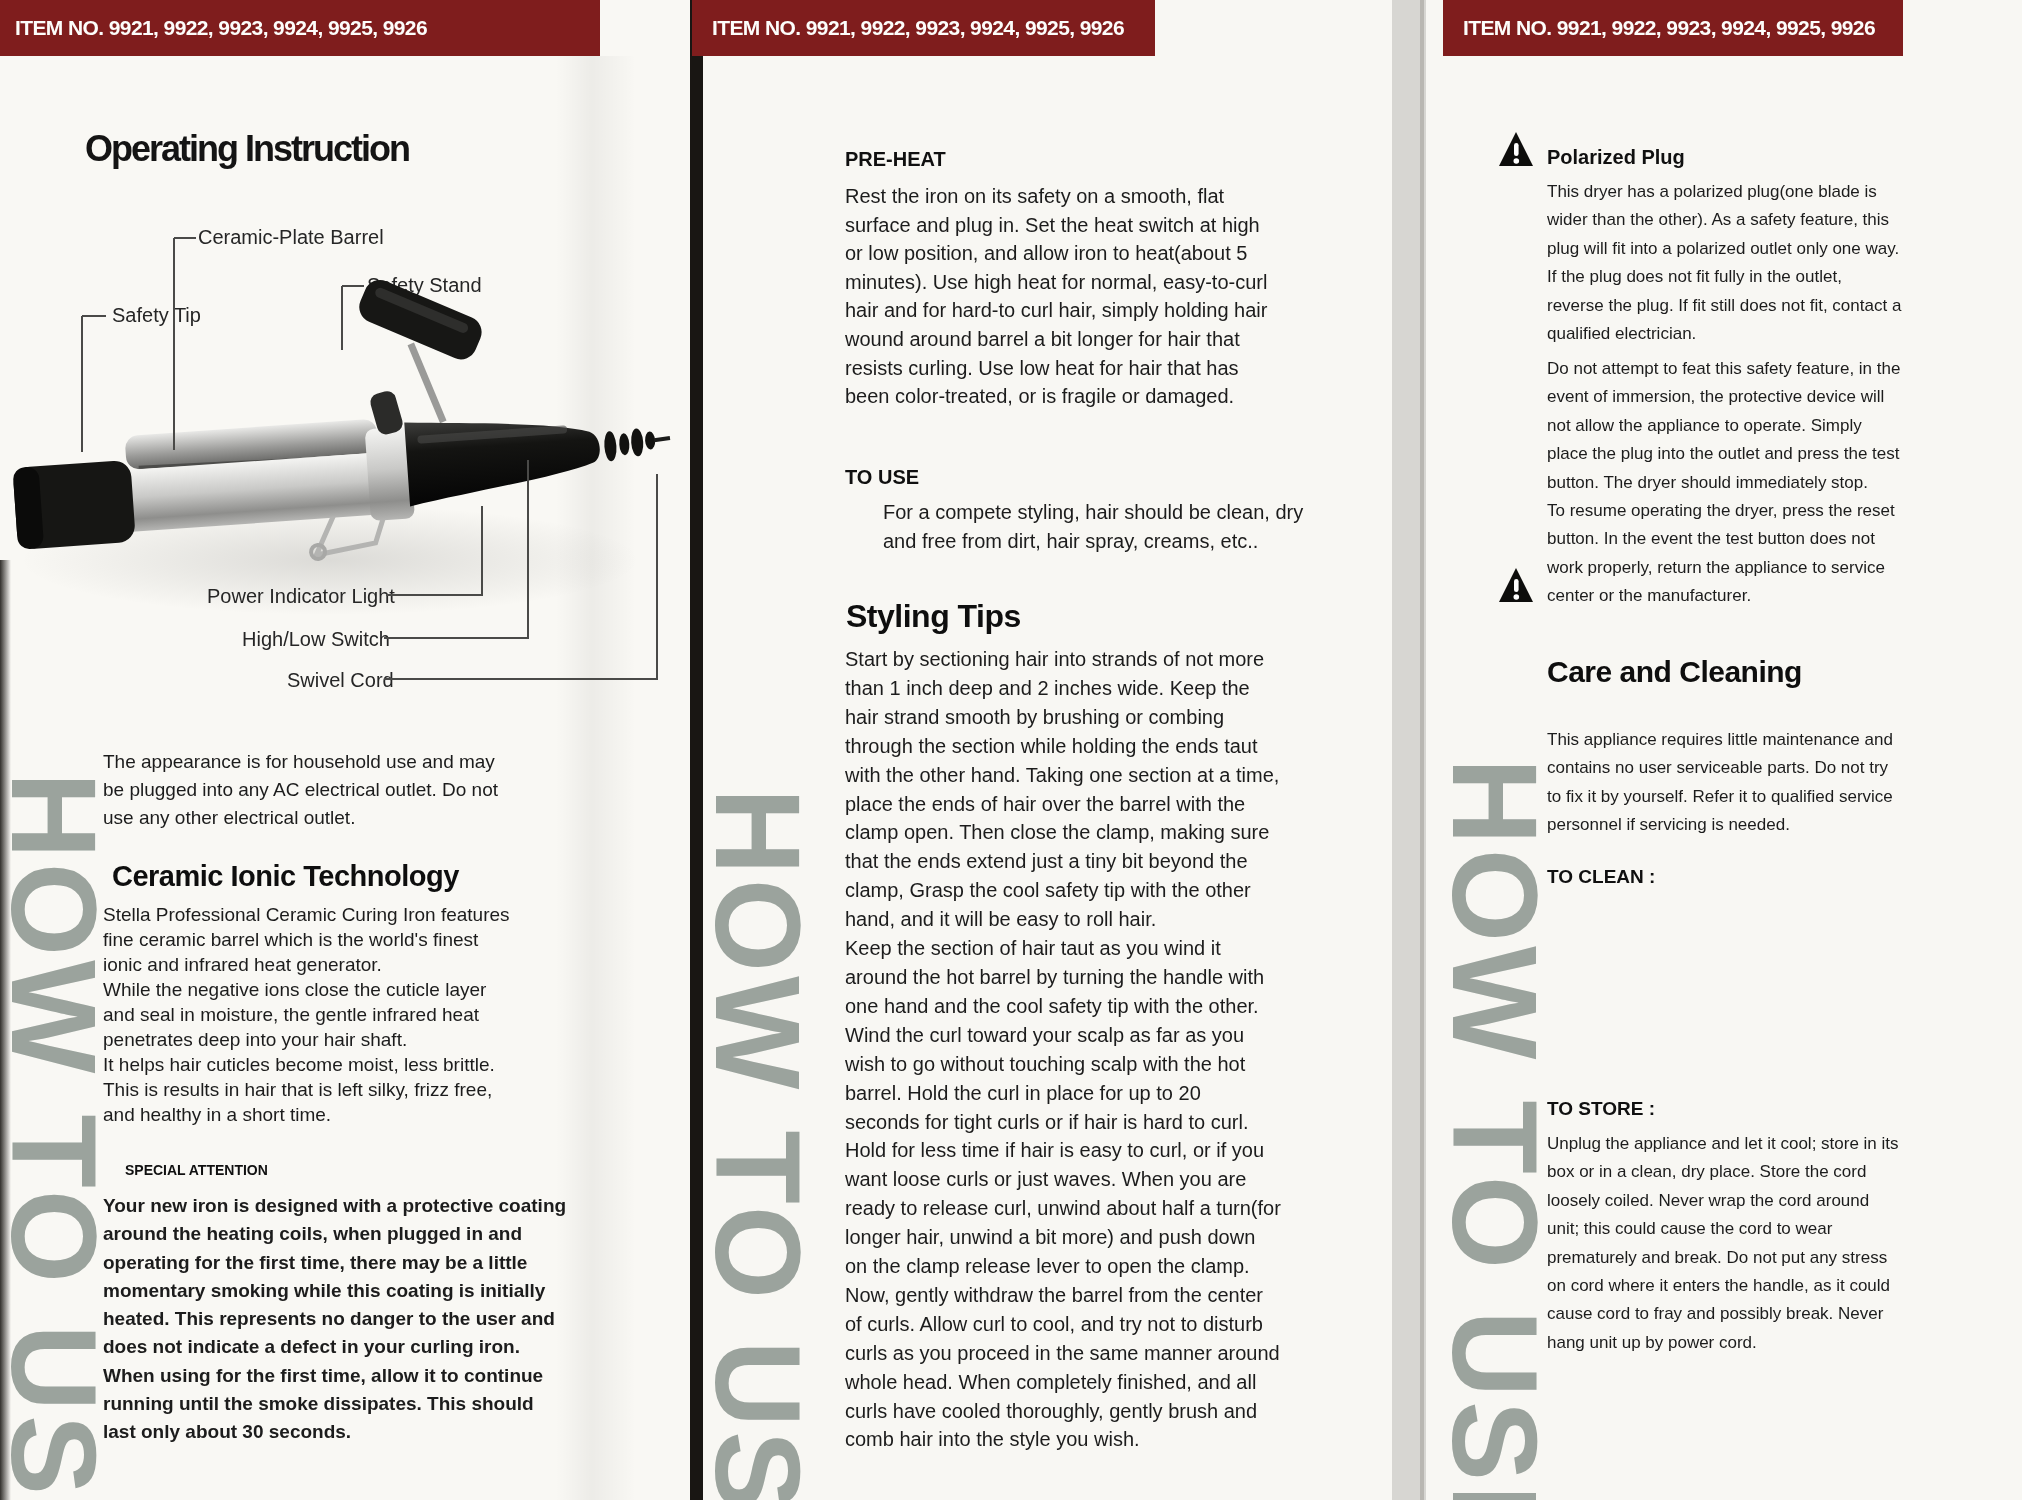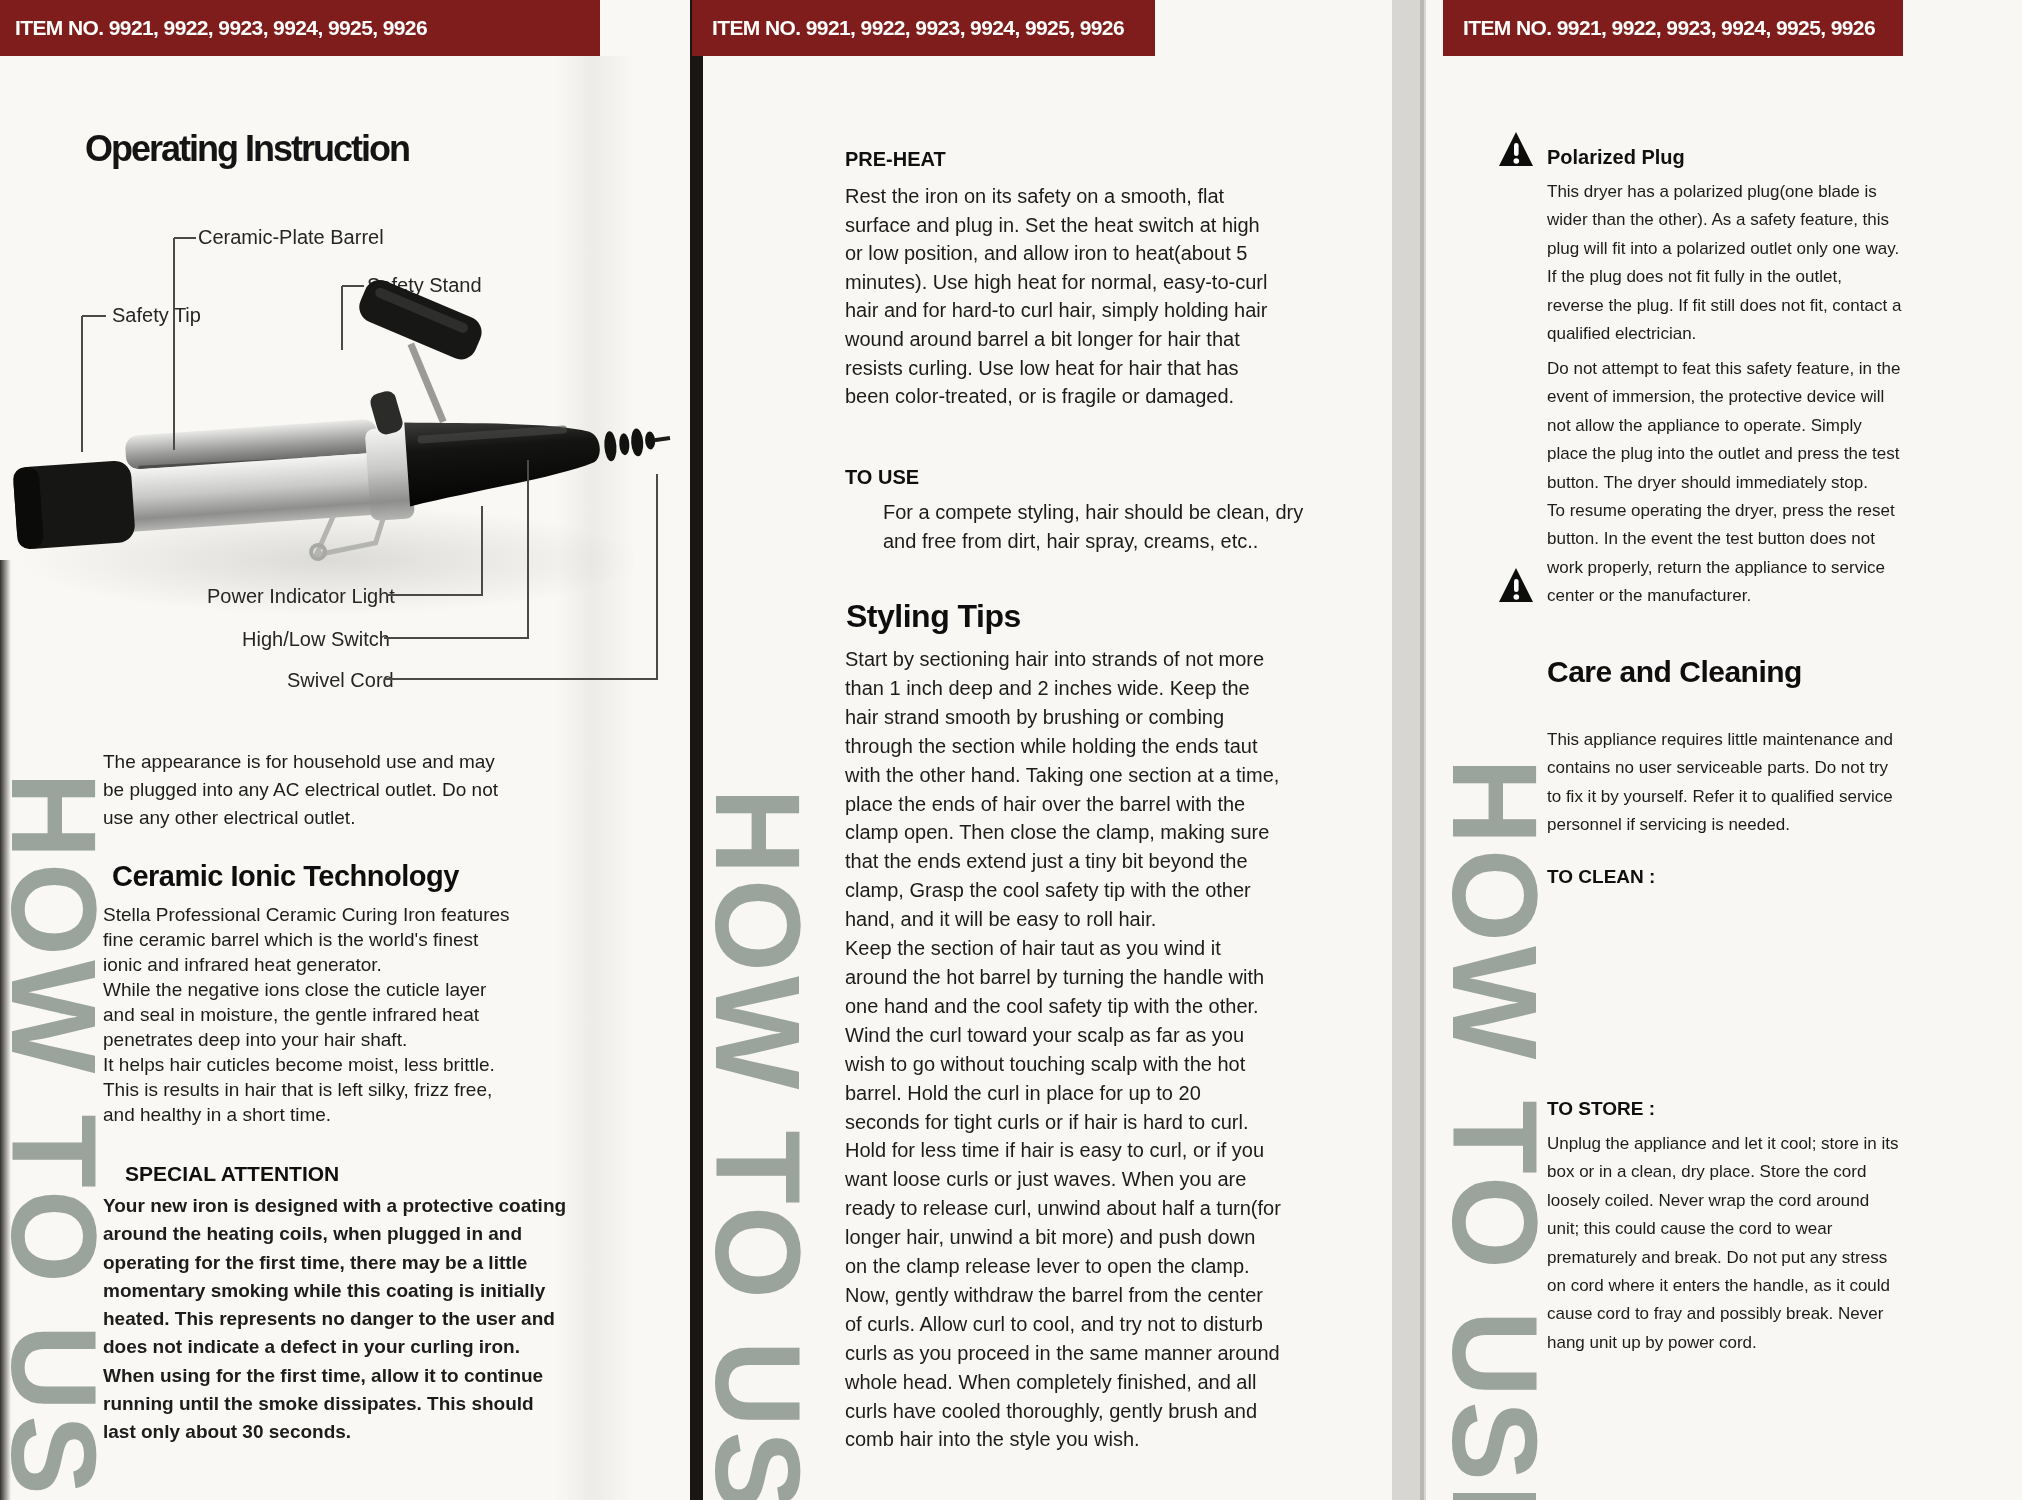--- a/index.html
+++ b/index.html
@@ -149,21 +149,21 @@
   <div class="para" style="left:103px;top:902px;width:468px;font-size:19px;line-height:25px;">Stella Professional Ceramic Curing Iron features
 fine ceramic barrel which is the world's finest
 ionic and infrared heat generator.
 While the negative ions close the cuticle layer
 and seal in moisture, the gentle infrared heat
 penetrates deep into your hair shaft.
 It helps hair cuticles become moist, less brittle.
 This is results in hair that is left silky, frizz free,
 and healthy in a short time.</div>
 
-  <div class="h-small" style="left:125px;top:1162px;font-size:21px;">SPECIAL ATTENTION</div>
+  <div class="h-small" style="left:125px;top:1162px;font-size:14px;">SPECIAL ATTENTION</div>
 
   <div class="para" style="left:103px;top:1192px;width:475px;font-size:19px;line-height:28.3px;font-weight:bold;">Your new iron is designed with a protective coating
 around the heating coils, when plugged in and
 operating for the first time, there may be a little
 momentary smoking while this coating is initially
 heated. This represents no danger to the user and
 does not indicate a defect in your curling iron.
 When using for the first time, allow it to continue
 running until the smoke dissipates. This should
 last only about 30 seconds.</div>

